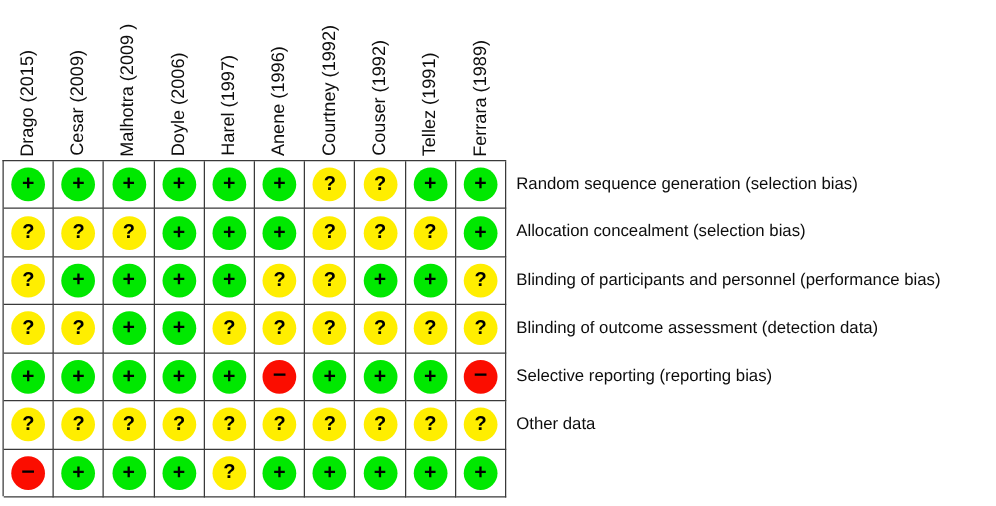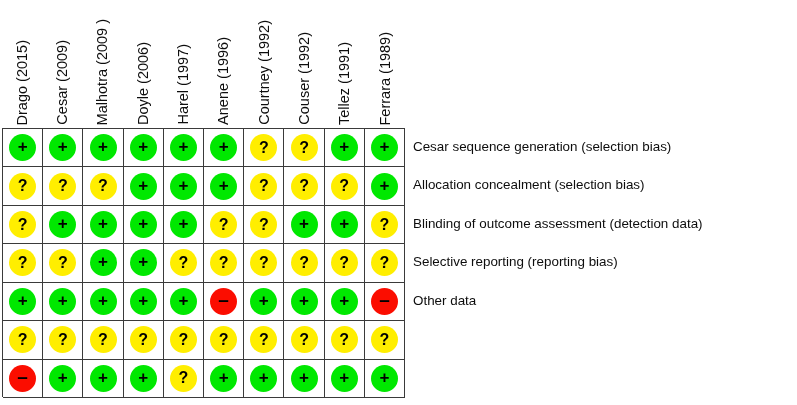--- a/index.html
+++ b/index.html
@@ -512,20 +512,21 @@
         </div>
         <div class="grid-cell">
           <div class="judgement j-low">
             <span class="glyph">+</span>
           </div>
         </div>
       </div>
     </div>
 
   <div id="labels">
-      <div class="domain-label">Cesar sequence generation (selection bias)</div>
+      <div class="domain-label">Random sequence generation (selection bias)</div>
       <div class="domain-label">Allocation concealment  (selection bias)</div>
+      <div class="domain-label">Blinding of participants and personnel (performance bias)</div>
       <div class="domain-label">Blinding of outcome assessment (detection data)</div>
       <div class="domain-label">Selective reporting (reporting bias)</div>
       <div class="domain-label">Other data</div>
     </div>
 
 </div>
 
 </body></html>

